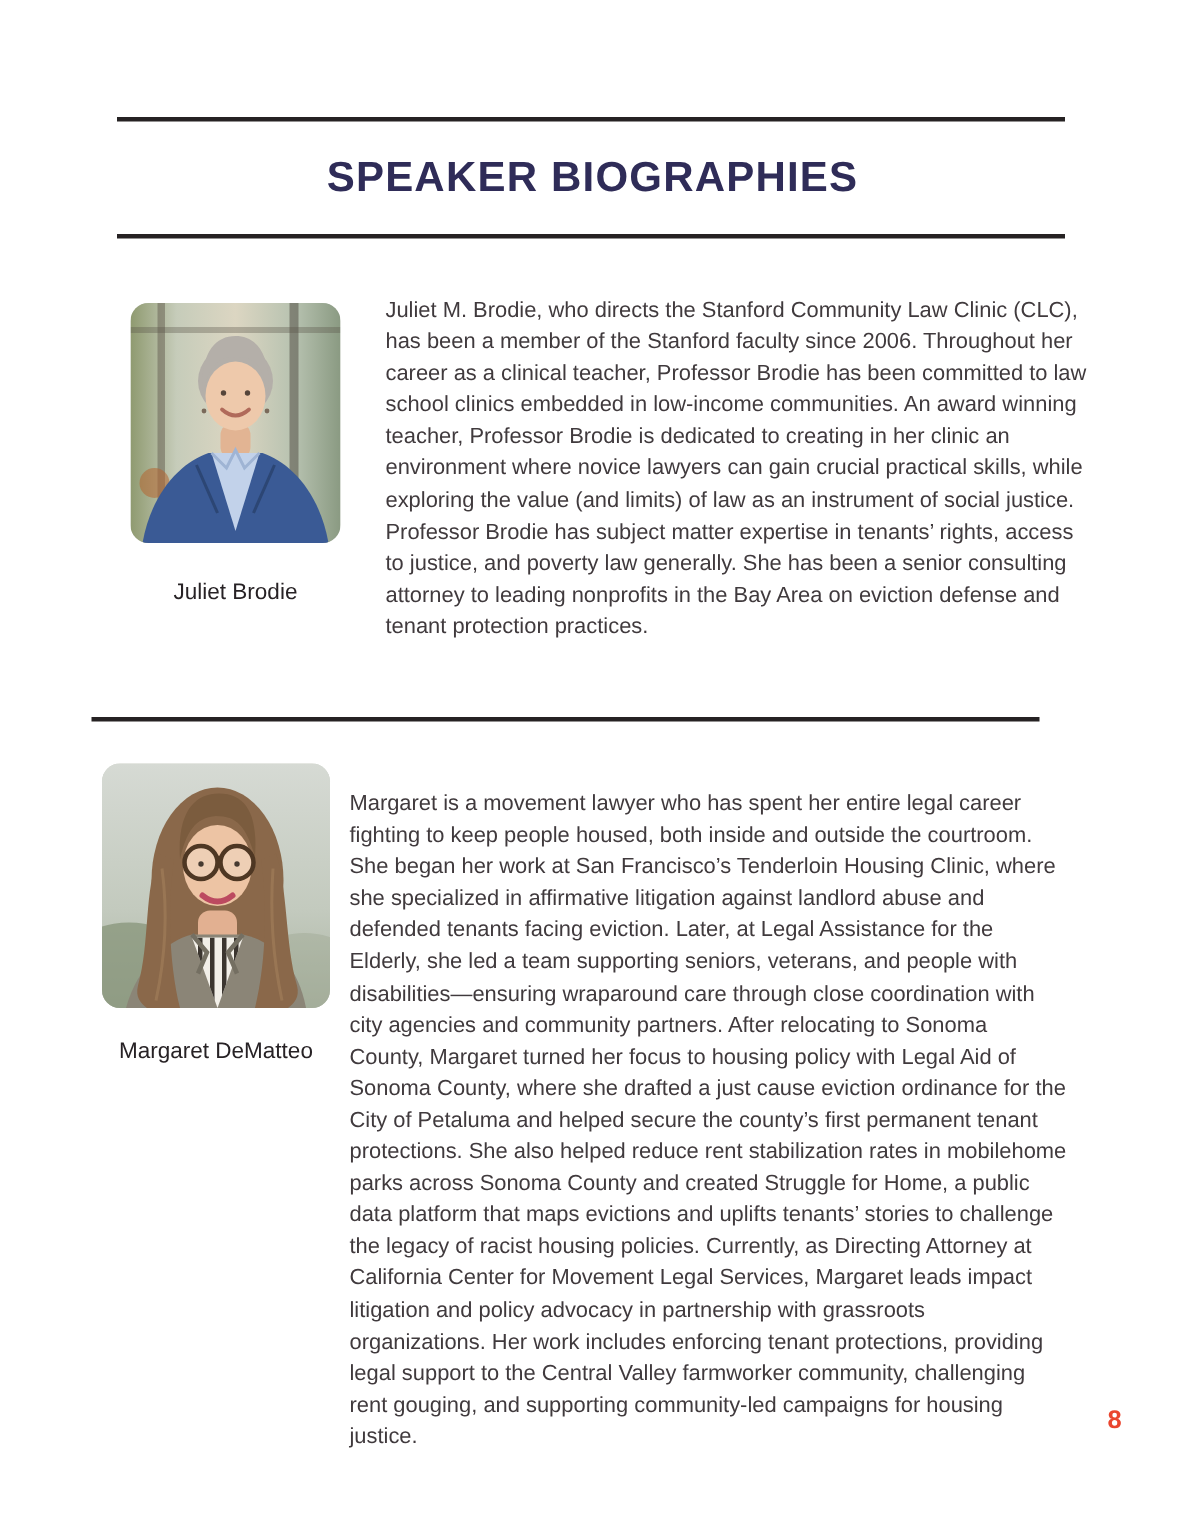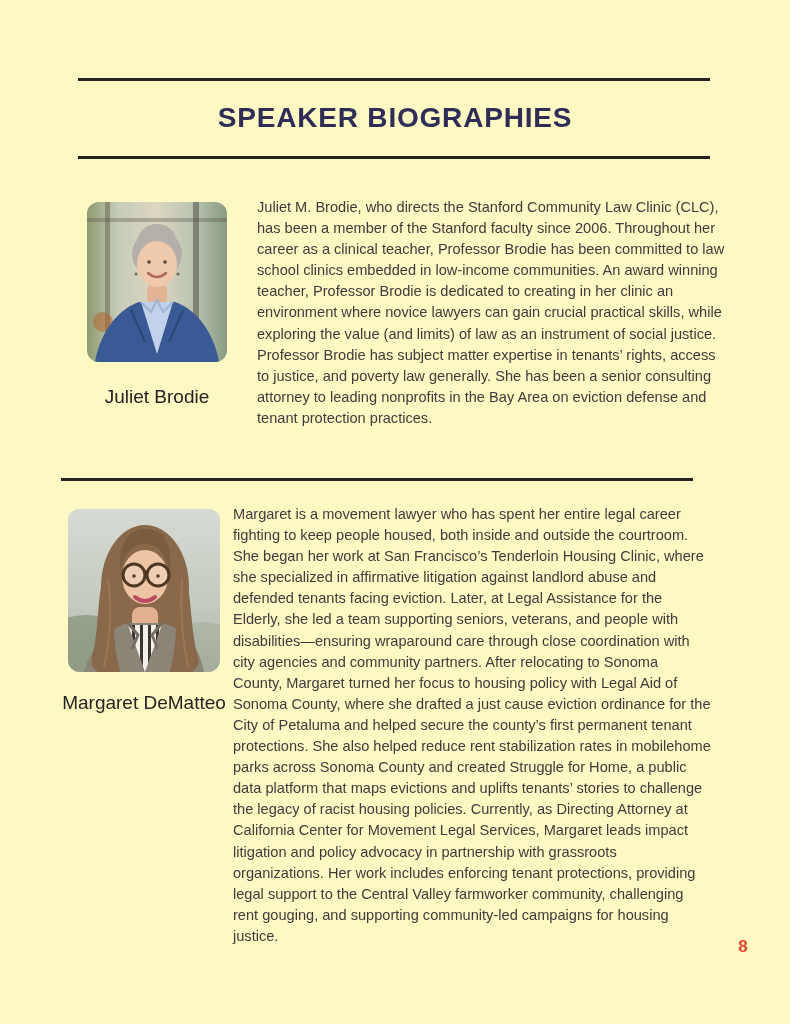--- a/index.html
+++ b/index.html
@@ -1,21 +1,21 @@
 <!DOCTYPE html>
 <html><head>
 <meta charset="utf-8">
 <style>
   html, body { margin: 0; padding: 0; background: #e9e4e1; }
   .page {
     position: relative;
     width: 790px;
     height: 1024px;
     margin: 0 auto;
-    background: #fef9c3;
+    background: #ffffff;
     font-family: "Liberation Sans", sans-serif;
     overflow: hidden;
   }
   .rule {
     position: absolute;
     height: 3px;
     background: #262223;
   }
   .rule-top    { left: 78px; top: 78px;  width: 632px; }
   .rule-header { left: 78px; top: 156px; width: 632px; }
@@ -37,35 +37,35 @@
     border-radius: 12px;
     overflow: hidden;
     background: #cfd3c9;
   }
   .photo svg { display: block; }
   .photo-1 { left: 87px; top: 202px; width: 140px; height: 160px; }
   .photo-2 { left: 68px; top: 509px; width: 152px; height: 163px; }
   .speaker-name {
     position: absolute;
     text-align: center;
-    font-size: 19px;
+    font-size: 15px;
     color: #272225;
   }
   .name-1 { left: 62px; top: 386px; width: 190px; }
   .name-2 { left: 42px; top: 692px; width: 204px; }
   .bio-text {
     position: absolute;
     margin: 0;
     font-size: 14.6px;
     line-height: 21.1px;
     color: #403a3d;
     text-align: left;
   }
   .text-1 { left: 257px; top: 197px; width: 468px; }
-  .text-2 { left: 233px; top: 504px; width: 478px; }
+  .text-2 { left: 233px; top: 526px; width: 478px; }
   .page-number {
     position: absolute;
     left: 728px; top: 937px;
     width: 30px;
     text-align: center;
     font-size: 17px;
     font-weight: bold;
     color: #ea452e;
   }
 </style>

